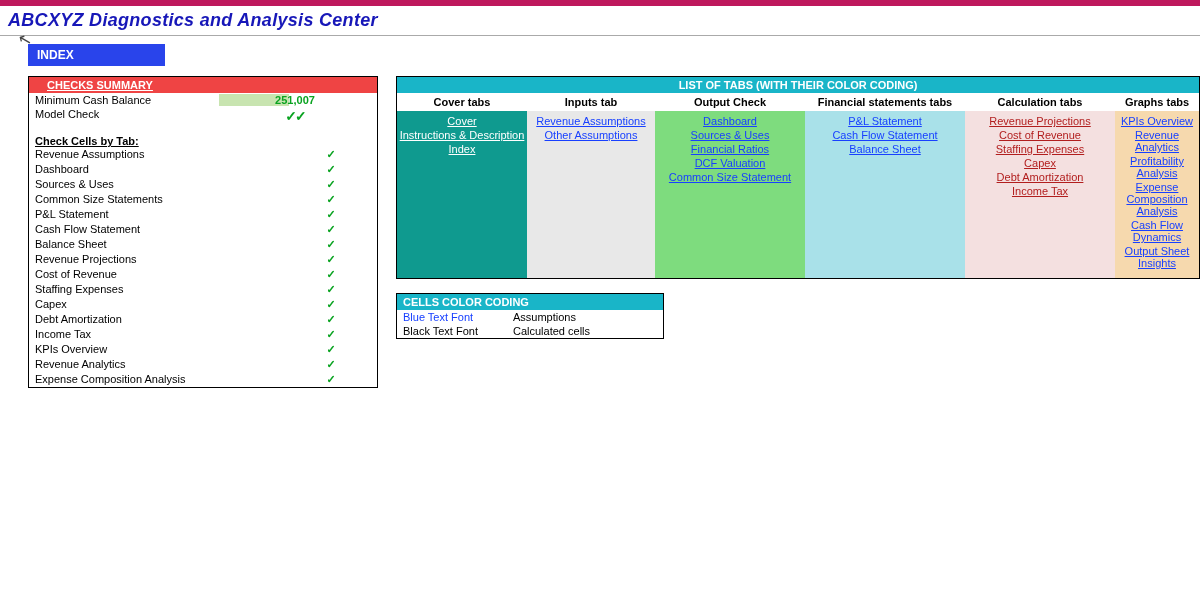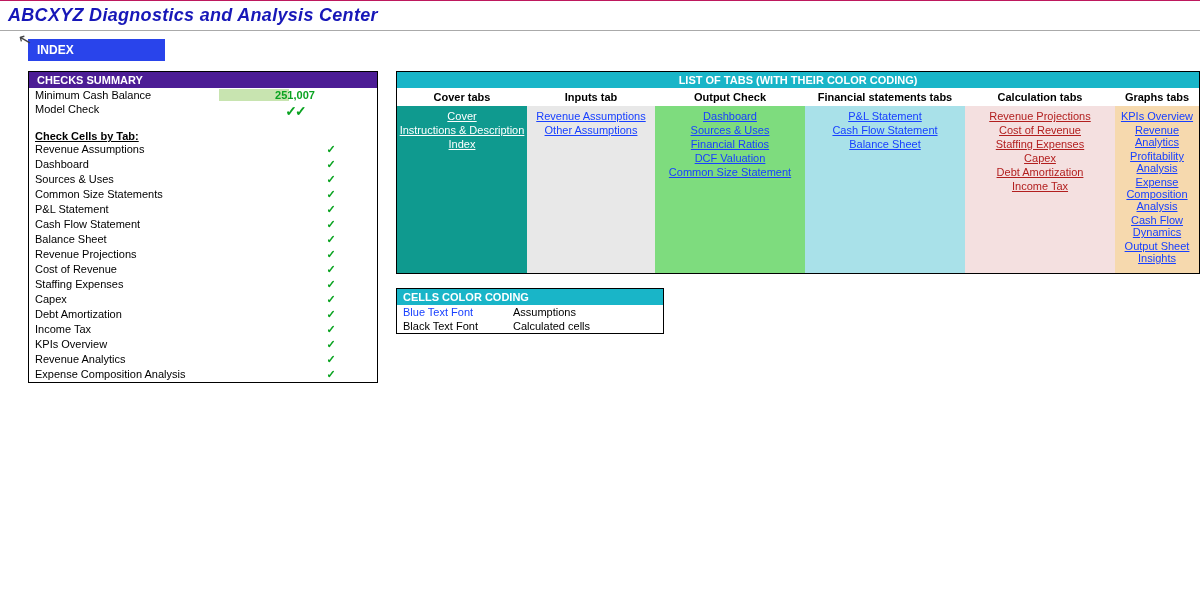--- a/index.html
+++ b/index.html
@@ -4,21 +4,21 @@
 <style>
   * { box-sizing: border-box; }
   body {
     margin: 0;
     font-family: Arial, Helvetica, sans-serif;
     font-size: 11px;
     background: #fff;
     color: #000;
   }
   .topbar {
-    border-top: 1px solid #be185d;
+    border-top: 6px solid #be185d;
     border-bottom: 1px solid #aaa;
     padding: 4px 8px;
   }
   .title {
     color: #1717b8;
     font-style: italic;
     font-weight: 900;
     font-size: 18px;
     letter-spacing: .3px;
   }
@@ -45,24 +45,25 @@
     gap: 18px;
     padding: 0 0 20px 28px;
     align-items: flex-start;
   }
   
   .left {
     width: 350px;
     border: 1px solid #000;
   }
   .left-header {
-    background: #4c1d95;
+    background: #ef4444;
     color: #fff;
     font-weight: 700;
-    padding: 2px 8px;
+    padding: 2px 18px;
+    text-decoration: underline;
   }
   .row { display:flex; align-items:flex-start; padding:1px 6px;gap:24px; }
   .row .lbl { flex: 0 0 160px; }
   .row .val { flex: 1; text-align:center; }
   .mcb-bar {
     flex:1;
     background: linear-gradient(90deg,#c8e4b0 46%, transparent 46%);
     text-align:center;
     color:#0aa321;
     font-weight:600;

